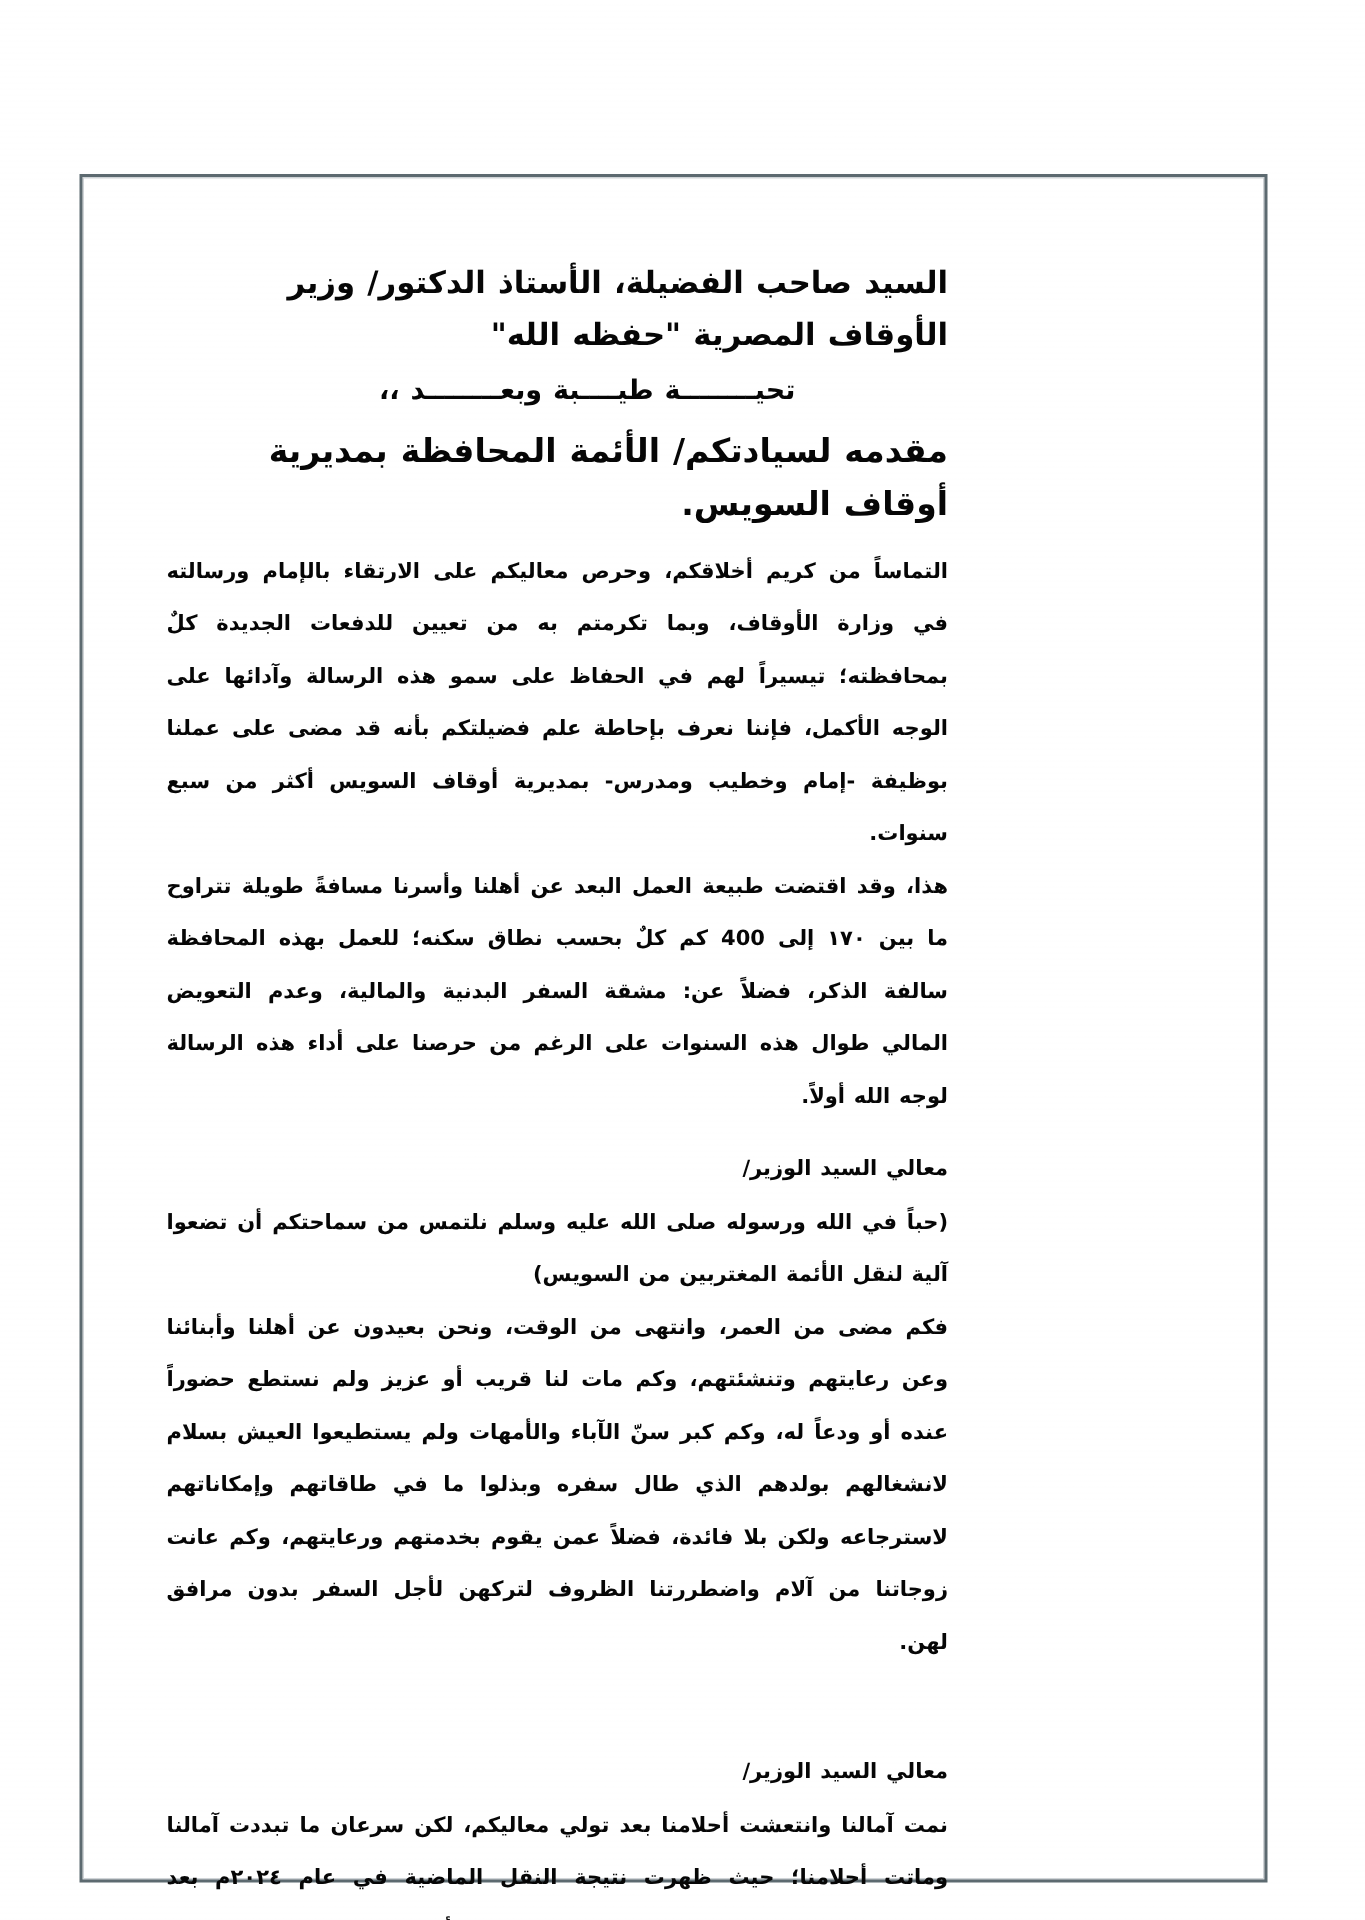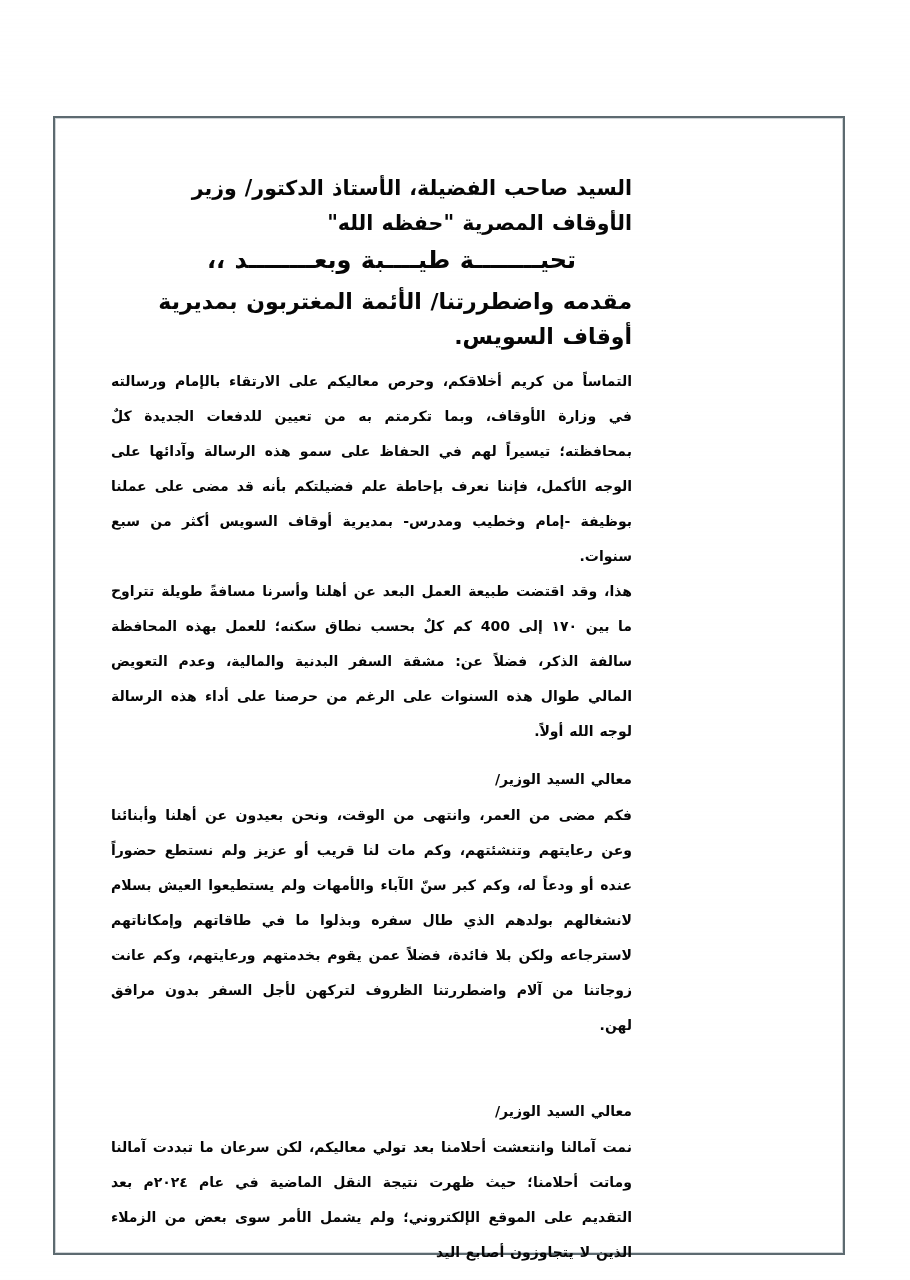--- a/index.html
+++ b/index.html
@@ -81,21 +81,21 @@
     font-size: 20.5px;
     text-align: right;
     margin-bottom: 2px;
   }
 
   
   .greeting {
     text-align: center;
     margin: 0 0 6px 0;
     padding-left: 40px;
-    font-size: 24px;
+    font-size: 18px;
   }
 
   
   .submitted-by {
     text-align: right;
     font-size: 22px;
     margin-bottom: 10px;
   }
 
   
@@ -136,28 +136,29 @@
 <div class="scan-sheet">
 
   <div class="page-frame"></div>
 
   <div class="letter-body">
 
     <p class="line addressee">السيد صاحب الفضيلة، الأستاذ الدكتور/ وزير الأوقاف المصرية "حفظه الله"</p>
 
     <p class="line greeting">تحيــــــــة طيــــبة وبعــــــــد ،،</p>
 
-    <p class="line submitted-by">مقدمه واضطررتنا/ الأئمة المغتربون بمديرية أوقاف السويس.</p>
+    <p class="line submitted-by">مقدمه لسيادتكم/ الأئمة المحافظة بمديرية أوقاف السويس.</p>
 
     <p class="para">التماساً من كريم أخلاقكم، وحرص معاليكم على الارتقاء بالإمام ورسالته في وزارة الأوقاف، وبما تكرمتم به من تعيين للدفعات الجديدة كلٌ بمحافظته؛ تيسيراً لهم في الحفاظ على سمو هذه الرسالة وآدائها على الوجه الأكمل، فإننا نعرف بإحاطة علم فضيلتكم بأنه قد مضى على عملنا بوظيفة -إمام وخطيب ومدرس- بمديرية أوقاف السويس أكثر من سبع سنوات.</p>
 
     <p class="para">هذا، وقد اقتضت طبيعة العمل البعد عن أهلنا وأسرنا مسافةً طويلة تتراوح ما بين ١٧٠ إلى 400 كم كلٌ بحسب نطاق سكنه؛ للعمل بهذه المحافظة سالفة الذكر، فضلاً عن: مشقة السفر البدنية والمالية، وعدم التعويض المالي طوال هذه السنوات على الرغم من حرصنا على أداء هذه الرسالة لوجه الله أولاً.</p>
 
     <p class="line salutation">معالي السيد الوزير/</p>
 
+    <p class="para bracketed">(حباً في الله ورسوله صلى الله عليه وسلم نلتمس من سماحتكم أن تضعوا آلية لنقل الأئمة المغتربين من السويس)</p>
 
     <p class="para">فكم مضى من العمر، وانتهى من الوقت، ونحن بعيدون عن أهلنا وأبنائنا وعن رعايتهم وتنشئتهم، وكم مات لنا قريب أو عزيز ولم نستطع حضوراً عنده أو ودعاً له، وكم كبر سنّ الآباء والأمهات ولم يستطيعوا العيش بسلام لانشغالهم بولدهم الذي طال سفره وبذلوا ما في طاقاتهم وإمكاناتهم لاسترجاعه ولكن بلا فائدة، فضلاً عمن يقوم بخدمتهم ورعايتهم، وكم عانت زوجاتنا من آلام واضطررتنا الظروف لتركهن لأجل السفر بدون مرافق لهن.</p>
 
     <div class="block-gap-lg"></div>
 
     <p class="line salutation">معالي السيد الوزير/</p>
 
     <p class="para closing">نمت آمالنا وانتعشت أحلامنا بعد تولي معاليكم، لكن سرعان ما تبددت آمالنا وماتت أحلامنا؛ حيث ظهرت نتيجة النقل الماضية في عام ٢٠٢٤م بعد التقديم على الموقع الإلكتروني؛ ولم يشمل الأمر سوى بعض من الزملاء الذين لا يتجاوزون أصابع اليد</p>
 
   </div>

